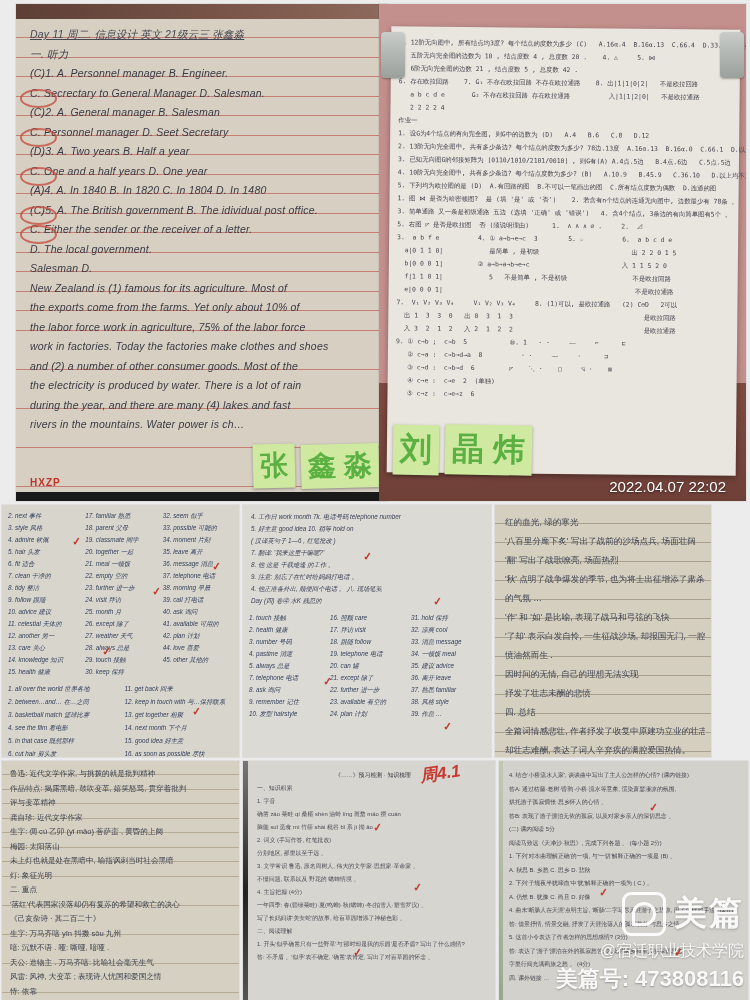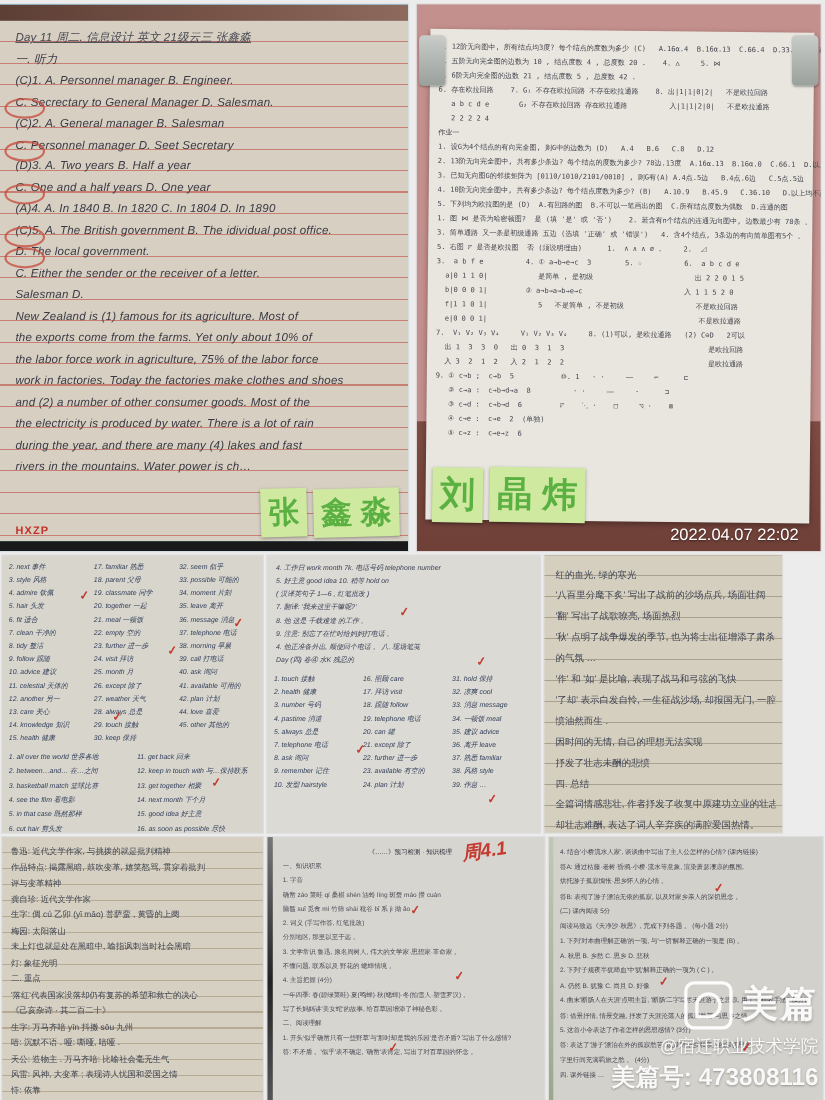--- a/index.html
+++ b/index.html
@@ -1,20 +1,20 @@
 <!DOCTYPE html>
 <html><head>
 <meta charset="utf-8">
 <style>
   html,body{margin:0;padding:0;}
   body{width:750px;height:1000px;background:#ececec;font-family:"Liberation Sans",sans-serif;position:relative;overflow:hidden;}
   .canvas{position:absolute;inset:0;}
   .photo{position:absolute;overflow:hidden;background:#d8d3c8;box-shadow:0 0 0 1px rgba(0,0,0,.06);}
   
-  .p1{left:0;top:4px;width:371px;height:497px;background:#7dd3fc;}
+  .p1{left:16px;top:4px;width:371px;height:497px;background:#f9a8d4;}
   .p1-top-strip{position:absolute;top:0;left:0;right:0;height:15px;background:linear-gradient(90deg,#5d3f35,#7b564a 60%,#8d6a5d);}
   .p1-bottom-strip{position:absolute;bottom:0;left:0;right:0;height:9px;background:#191919;}
   .p1-paper{position:absolute;top:15px;bottom:9px;left:0;right:0;background:#d6cfc2;
     background-image:repeating-linear-gradient(to bottom,transparent 0 18.5px,#c77f74 18.5px 19.5px);}
   .p1-lines{padding:6px 10px 0 14px;}
   .p1-line{font-size:10.5px;line-height:19.5px;color:#3a3a44;white-space:nowrap;font-style:italic;letter-spacing:.2px;}
   .p1-lines div:first-child{text-decoration:underline;color:#474750;}
   .red-oval{position:absolute;border:2px solid rgba(198,72,58,.75);border-radius:50%;width:33px;height:15px;}
   .o1{left:4px;top:85px}.o2{left:4px;top:124px}.o3{left:4px;top:163px}.o4{left:4px;top:202px}.o5{left:4px;top:221px}
   .corner-mark{position:absolute;left:14px;bottom:13px;color:#c33226;font-weight:bold;font-size:10px;letter-spacing:1px;}
@@ -85,24 +85,24 @@
     <div class="p1-paper">
       <div class="p1-lines">
           <div class="p1-line">Day 11 周二.  信息设计 英文 21级云三  张鑫淼</div>
           <div class="p1-line">一. 听力</div>
           <div class="p1-line">(C)1. A. Personnel manager        B. Engineer.</div>
           <div class="p1-line">         C. Secrectary to General Manager   D. Salesman.</div>
           <div class="p1-line">(C)2. A. General manager       B. Salesman</div>
           <div class="p1-line">         C. Personnel manager      D. Seet Secretary</div>
           <div class="p1-line">(D)3. A. Two years         B. Half a year</div>
           <div class="p1-line">         C. One and a half years     D. One year</div>
-          <div class="p1-line">(A)4. A. In 1840    B. In 1820    C. In 1804    D. In 1890</div>
+          <div class="p1-line">(A)4. A. In 1840    B. In 1820    C. In 1804    D. In 1480</div>
           <div class="p1-line">(C)5. A. The British government  B. The idividual post office.</div>
+          <div class="p1-line">         C. Either the sender or the receiver of a letter.</div>
           <div class="p1-line">         D. The local government.</div>
-          <div class="p1-line">         C. Either the sender or the receiver of a letter.</div>
           <div class="p1-line">Salesman D.</div>
           <div class="p1-line">New Zealand is (1) famous for its agriculture. Most of</div>
           <div class="p1-line">the exports come from the farms. Yet only about 10% of</div>
           <div class="p1-line">the labor force work in agriculture, 75% of the labor force</div>
           <div class="p1-line">work in factories. Today the factories make clothes and shoes</div>
           <div class="p1-line">and (2) a number of other consumer goods. Most of the</div>
           <div class="p1-line">the electricity is produced by water. There is a lot of rain</div>
           <div class="p1-line">during the year, and there are many (4) lakes and fast</div>
           <div class="p1-line">rivers in the mountains. Water power is ch…</div>
         </div>

